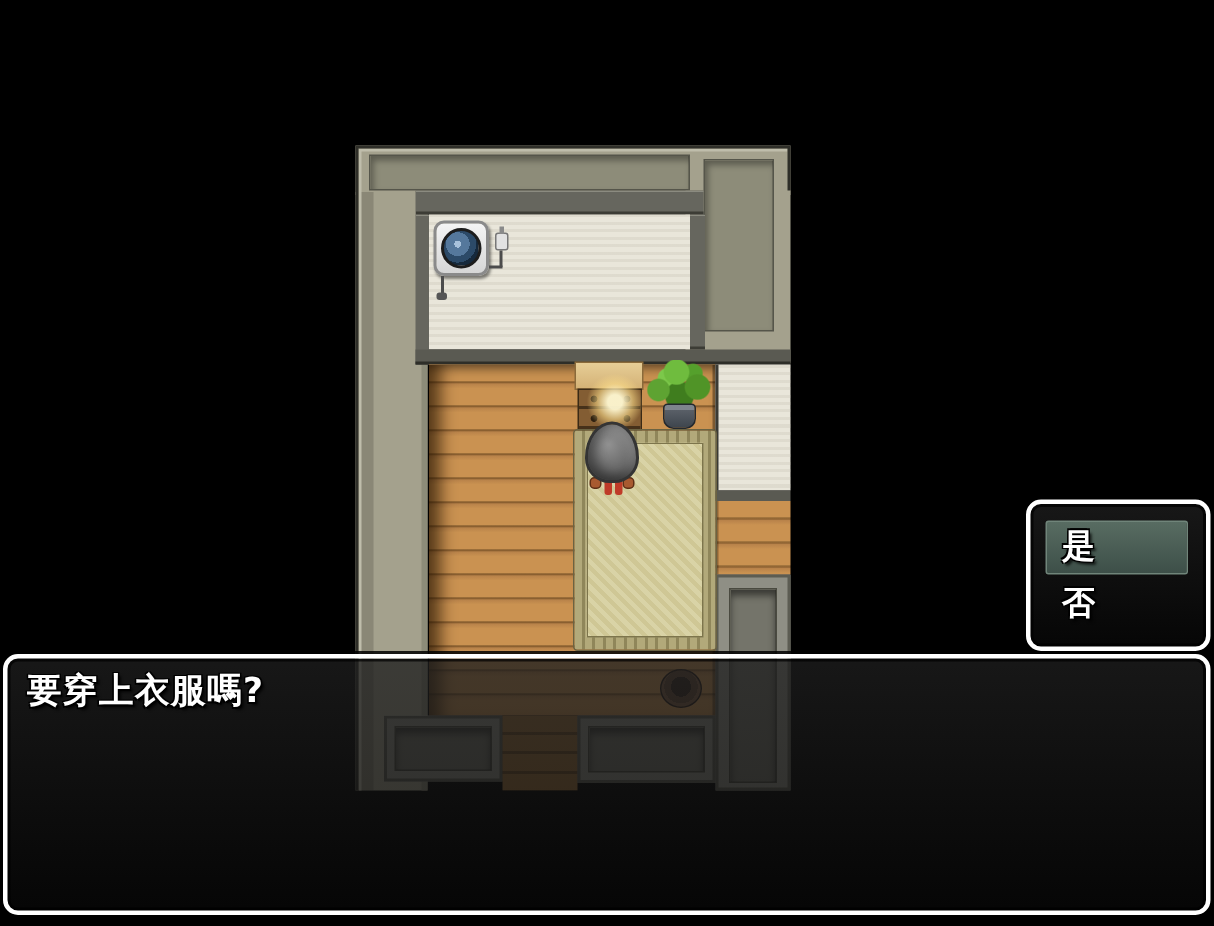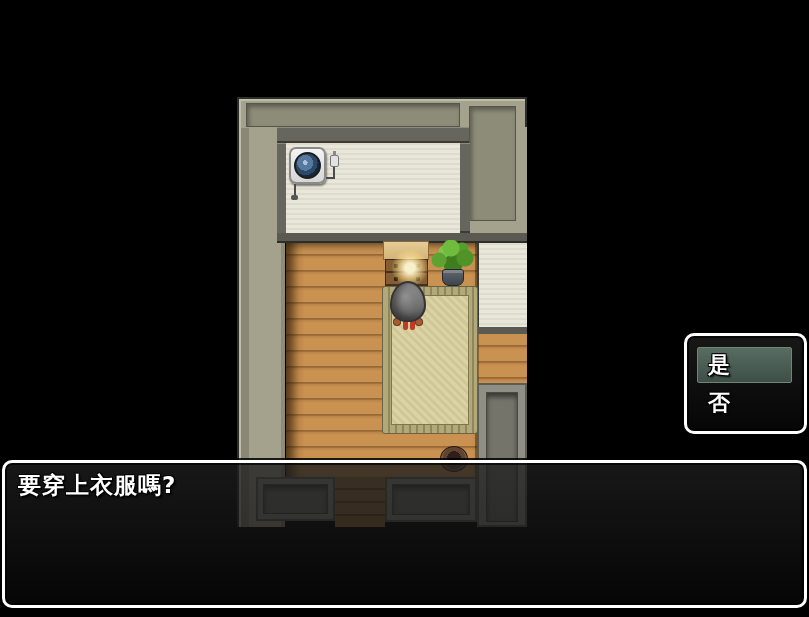--- a/index.html
+++ b/index.html
@@ -116,17 +116,17 @@
   <div class="abs rm-window" style="left:684px;top:333px;width:123px;height:101px;">
     <div class="abs choice-highlight" style="left:10px;top:11px;width:95px;height:36px;"></div>
     <div class="choice-row rm-text" style="top:11px;">
       <span>是</span>
     </div>
     <div class="choice-row rm-text" style="top:49px;">
       <span>否</span>
     </div>
   </div>
 
-  <div class="abs rm-window" style="left:2px;top:460px;width:805px;height:148px;">
+  <div class="abs rm-window" style="left:2px;top:436px;width:805px;height:174px;">
     <div class="rm-text" style="position:absolute;left:13px;top:8px;font-size:23px;line-height:28px;">要穿上衣服嗎?</div>
   </div>
 
 </div>
 
 </body></html>

